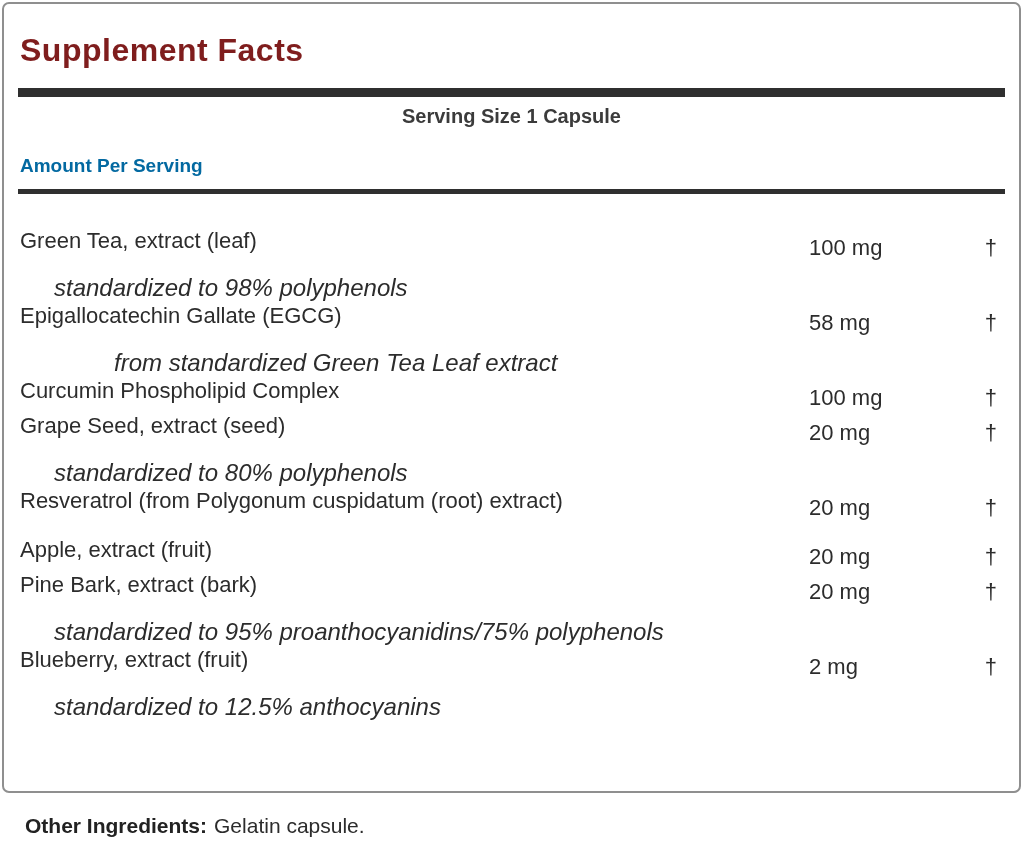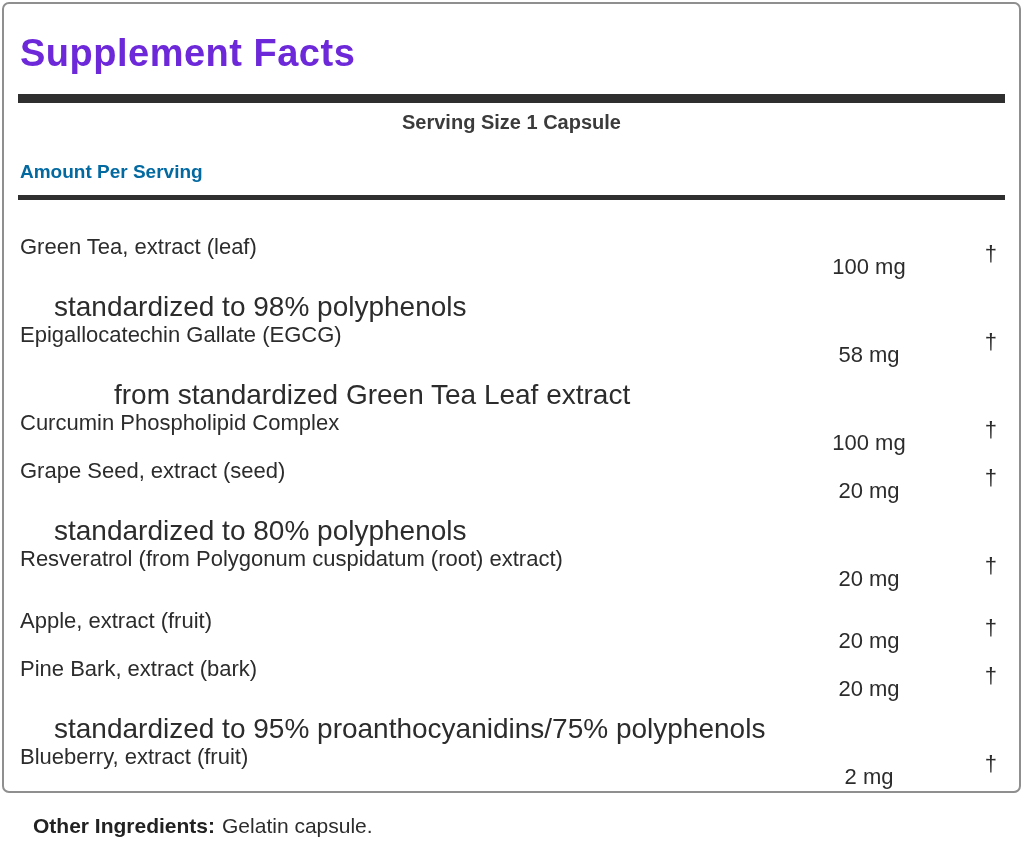--- a/index.html
+++ b/index.html
@@ -6,46 +6,46 @@
   html,body { width:1024px; height:842px; background:#ffffff;
     font-family:"Liberation Sans", sans-serif; color:#2c2c2c; }
   .stage { position:relative; width:1024px; height:842px; overflow:hidden; }
 
   .label-box {
     position:absolute; top:2px; left:2px; width:1019px; height:791px;
     border:2px solid #8f8f8f; border-radius:7px;
     padding:14px 14px 0 14px; background:#ffffff; overflow:hidden;
   }
   .title {
-    font-size:38px; font-weight:bold; color:#6d28d9; letter-spacing:0.5px;
+    font-size:32px; font-weight:bold; color:#7f1d1d; letter-spacing:0.5px;
     margin:14px 0 8px 2px;
   }
   .bar { background:#2f2f2f; }
   .bar-1 { height:9px;  margin-top:19px; }
   .bar-2 { height:5px;  margin-top:12px; }
   .serving {
     text-align:center; font-weight:bold; font-size:20px; color:#3b3b3b;
     margin-top:8px; padding-right:0px;
   }
   .amount-header {
     font-weight:bold; font-size:19px; color:#0369a1;
     margin-top:27px; margin-left:2px;
   }
 
   .rows { margin-top:33px; }
   .ing-block { margin-bottom:1px; }
   .ing-block.no-sub { margin-bottom:15px; }
   .row-main { display:flex; align-items:flex-start; font-size:22px; line-height:27px; }
   .ing-name { flex:1; padding-left:2px; }
-  .ing-amount { width:120px; text-align:center; margin-top:20px; white-space:nowrap; }
+  .ing-amount { width:120px; text-align:left; margin-top:7px; white-space:nowrap; }
   .ing-dv { width:76px; text-align:right; margin-top:7px; padding-right:8px; }
-  .row-sub { font-size:28px; line-height:27px; margin-top:13px; padding-left:36px; }
+  .row-sub { font-size:24px; line-height:27px; margin-top:13px; padding-left:36px;font-style:italic; }
   .row-sub.deep { padding-left:96px; }
 
-  .other-ingredients { position:absolute; top:814px; left:33px; font-size:21px; }
+  .other-ingredients { position:absolute; top:814px; left:25px; font-size:21px; }
   .other-ingredients .oi-label { font-weight:bold; color:#222; }
   .other-ingredients .oi-value { padding-left:7px; }
 </style>
 </head>
 <body>
 
 <div class="stage">
 
   <div class="label-box">
 

